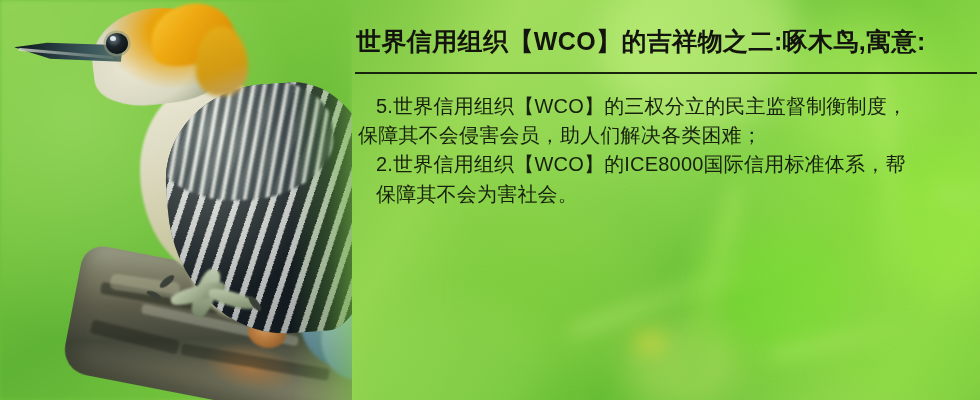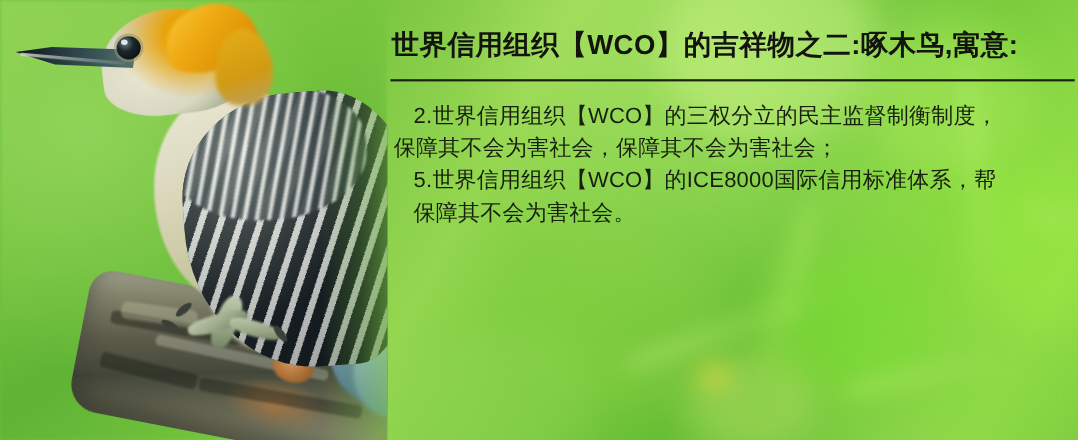--- a/index.html
+++ b/index.html
@@ -266,20 +266,20 @@
     <div class="photo-fade"></div>
   </div>
 
   <div class="content">
 
     <div class="title">世界信用组织【WCO】的吉祥物之二:啄木鸟,寓意:</div>
 
     <div class="rule"></div>
 
     <div class="body-text">
-      <p class="indent">2.世界信用组织【WCO】的三权分立的民主监督制衡制度，</p>
-      <p>保障其不会为害社会，保障其不会为害社会；</p>
-      <p class="indent">5.世界信用组织【WCO】的ICE8000国际信用标准体系，帮</p>
+      <p class="indent">5.世界信用组织【WCO】的三权分立的民主监督制衡制度，</p>
+      <p>保障其不会侵害会员，助人们解决各类困难；</p>
+      <p class="indent">2.世界信用组织【WCO】的ICE8000国际信用标准体系，帮</p>
       <p class="indent">保障其不会为害社会。</p>
     </div>
 
   </div>
 </div>
 
 </body></html>

